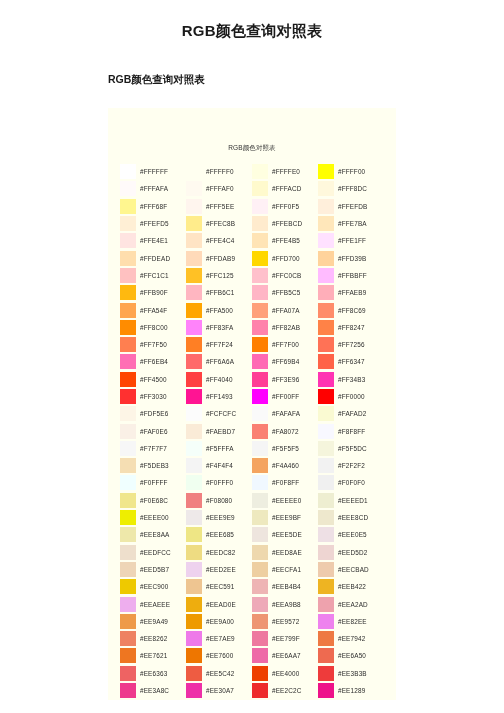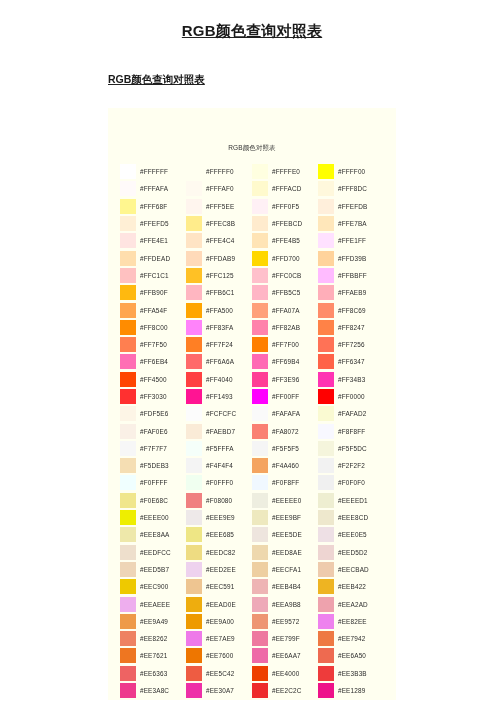--- a/index.html
+++ b/index.html
@@ -15,21 +15,20 @@
     font-family: "Liberation Sans", "DejaVu Sans", sans-serif;
     color: #222222;
   }
 
   .page {
     width: 504px;
     height: 522px;
     position: relative;
     background: #ffffff;
     box-sizing: border-box;
-    text-decoration: underline;
   }
 
   .page-title {
     text-align: center;
     font-size: 15px;
     font-weight: bold;
     color: #1a1a1a;
     letter-spacing: 0.2px;
     padding-top: 22px;
     margin: 0;

